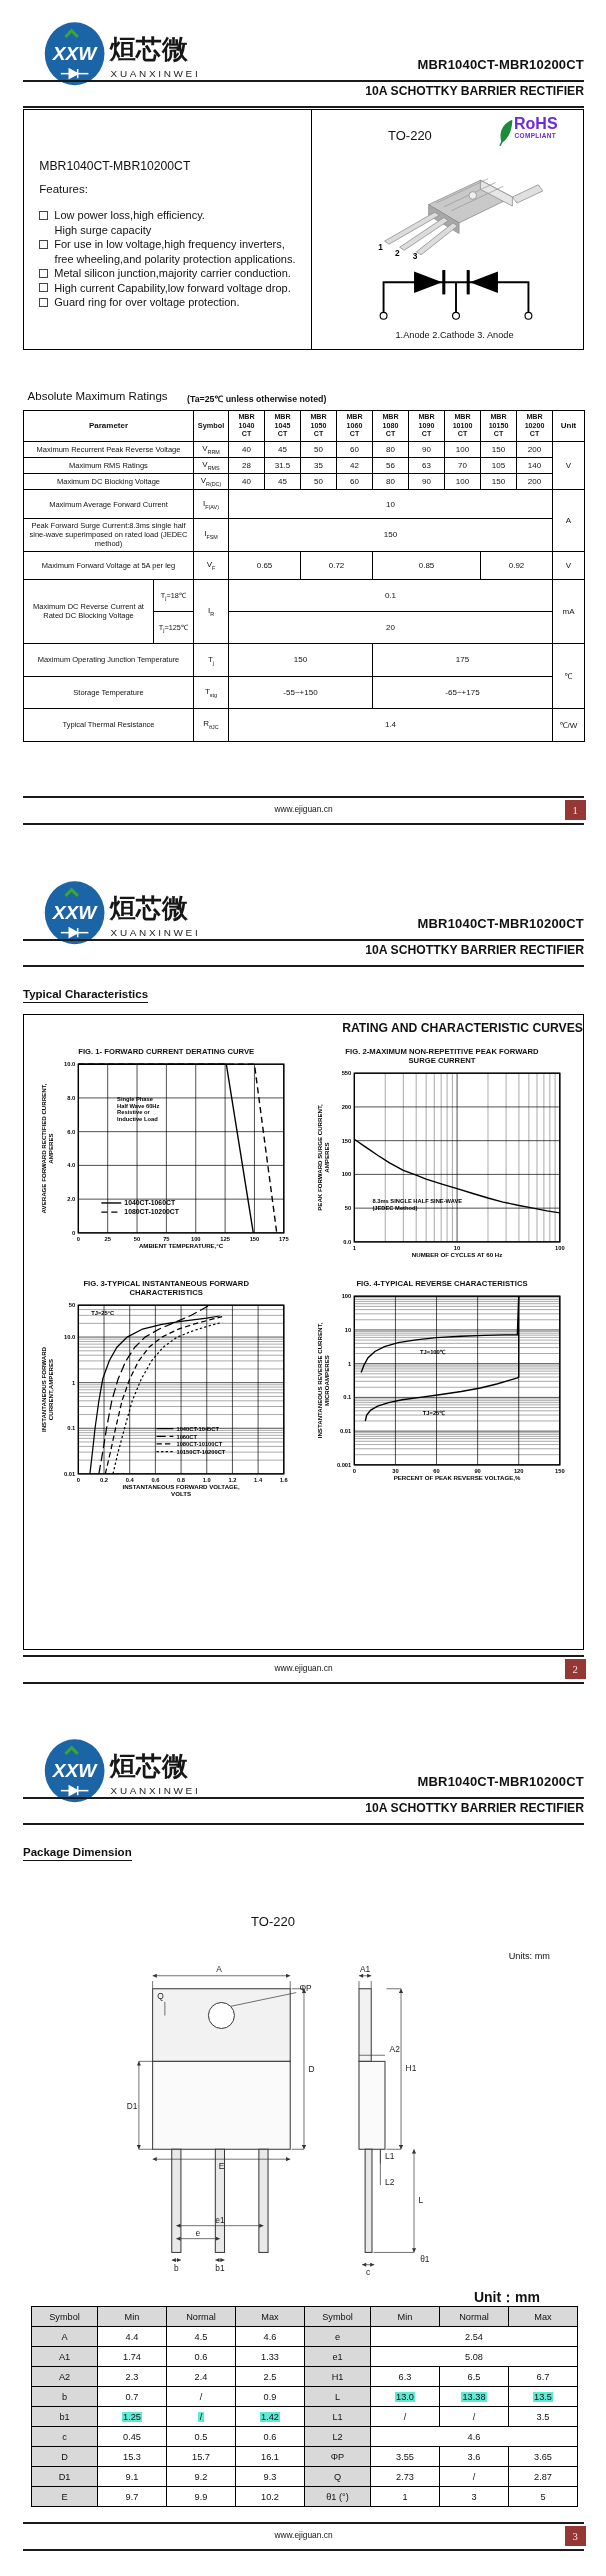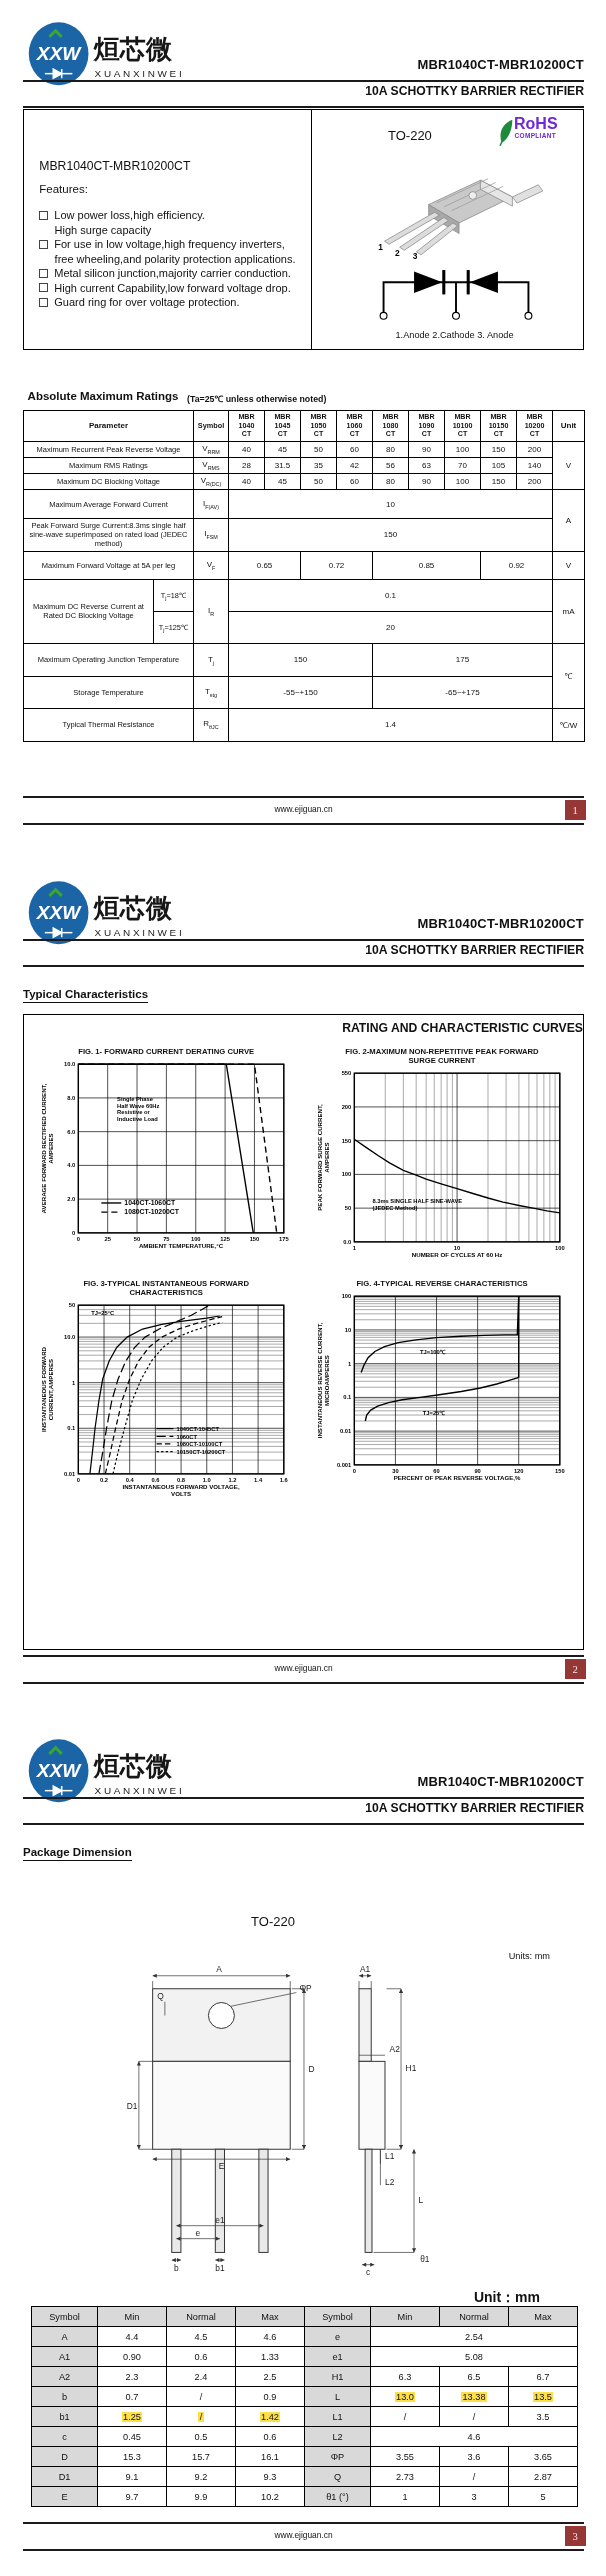--- a/index.html
+++ b/index.html
@@ -4,42 +4,42 @@
 <style>
   html,body{margin:0;padding:0;background:#fff;}
   body{font-family:"Liberation Sans",sans-serif;color:#111;}
   #doc{position:relative;width:607px;height:2576px;background:#fff;margin:0 auto;}
   .page{position:absolute;left:0;width:607px;height:859px;background:#fff;}
   .abs{position:absolute;}
   
   .hdr-title{position:absolute;right:23px;top:57px;font-weight:bold;font-size:13px;letter-spacing:0.2px;}
   .hdr-sub{position:absolute;right:23px;top:84px;font-weight:bold;font-size:12.2px;}
   .hline{position:absolute;left:23px;right:23px;height:1.5px;background:#1a1a1a;}
-  .logo-wrap{position:absolute;left:28px;top:20px;width:245px;height:69px;text-decoration:underline;}
+  .logo-wrap{position:absolute;left:44px;top:20px;width:245px;height:69px;text-decoration:underline;}
   
   .footer{position:absolute;left:23px;right:23px;height:29px;}
   .f-line{position:absolute;left:0;right:0;height:1.5px;background:#1a1a1a;}
   .f-url{position:absolute;left:0;right:0;top:8.4px;text-align:center;font-size:8.4px;}
   .f-page{position:absolute;right:-1.5px;top:3.8px;width:20.7px;height:20.7px;background:#953735;color:#f5eaea;
           font-family:"Liberation Serif",serif;font-size:10.7px;text-align:center;line-height:20.7px;}
   
   .featbox{position:absolute;left:23px;top:109px;width:559px;height:239px;border:1.1px solid #000;}
   .featbox .vsep{position:absolute;left:287px;top:0;bottom:0;width:1.1px;background:#000;}
   .p1-title{position:absolute;left:15.3px;top:49px;font-size:12.2px;}
   .p1-feat-h{position:absolute;left:15.3px;top:73px;font-size:11.5px;}
   .feat-list{position:absolute;left:15.3px;top:98px;font-size:11px;line-height:14.5px;}
   .cb{display:inline-block;width:6.9px;height:6.9px;border:0.9px solid #444;margin-right:6.1px;vertical-align:-0.8px;}
   .noB{margin-left:15.3px;}
   .to220{position:absolute;left:364px;top:18.4px;font-size:13px;}
   .rohs{position:absolute;left:473px;top:6.1px;width:80px;height:37px;color:#6d28d9;}
   .rohs .r1{font-size:16px;font-weight:bold;line-height:16px;margin-left:17px;}
   .rohs .r2{font-size:6.5px;font-weight:bold;letter-spacing:0.3px;margin-left:17.6px;}
   .pinleg{position:absolute;left:312px;top:220px;width:237px;text-align:center;font-size:9.2px;}
   
-  .amr-h{position:absolute;left:27.6px;top:390px;font-size:11.5px;font-weight:bold;}
+  .amr-h{position:absolute;left:27.6px;top:390px;font-size:11.5px;font-weight:normal;}
   .amr-note{position:absolute;left:187px;top:393px;font-size:8.8px;font-weight:bold;}
   table.amr{position:absolute;left:23px;top:410px;border-collapse:collapse;table-layout:fixed;font-size:8px;}
   table.amr td,table.amr th{border:0.8px solid #000;text-align:center;vertical-align:middle;padding:2.3px 1.5px;}
   table.amr{border:1.1px solid #000;}
   td.param{text-align:left;padding-left:3.8px;font-size:7.5px;}
   .pre{white-space:pre-line;}
   th.parthead{font-size:7.1px;line-height:8.4px;}
   sub{font-size:5.4px;}
   
   .sec-h{position:absolute;left:23px;top:129px;font-size:11.5px;font-weight:bold;border-bottom:1.5px solid #111;padding-bottom:1.5px;}
@@ -49,21 +49,21 @@
   .fig-title{font-weight:bold;font-size:7.7px;line-height:9.2px;white-space:pre-line;margin-bottom:1.5px;}
   
   .pkg-name{position:absolute;left:0;right:61px;top:197px;text-align:center;font-size:13px;}
   .units-lbl{position:absolute;right:57px;top:234px;font-size:9.2px;}
   .unit-lbl{position:absolute;right:67px;top:572px;font-size:14px;font-weight:bold;}
   table.dim{position:absolute;left:31px;top:589px;border-collapse:collapse;table-layout:fixed;font-size:9.2px;}
   table.dim{border:1.1px solid #000;}
   table.dim td,table.dim th{border:0.8px solid #000;text-align:center;height:19px;padding:0 1.5px;}
   table.dim .sym{background:#d9d9d9;}
   table.dim th{background:#d9d9d9;font-weight:normal;}
-  .hl{background:#fde047;padding:0 1.5px;}
+  .hl{background:#5eead4;padding:0 1.5px;}
   svg text{font-family:"Liberation Sans",sans-serif;}
 </style>
 </head>
 <body>
 
 <div id="doc">
 
   <div class="page" style="top:0">
     <div class="logo-wrap">
       <svg width="245" height="69" viewBox="0 0 320 90">
@@ -704,21 +704,21 @@
       <tr>
         <td class="sym">A</td>
             <td>4.4</td>
             <td>4.5</td>
             <td>4.6</td>
         <td class="sym">e</td>
             <td colspan="3">2.54</td>
       </tr>
       <tr>
         <td class="sym">A1</td>
-            <td>0.90</td>
+            <td>1.74</td>
             <td>0.6</td>
             <td>1.33</td>
         <td class="sym">e1</td>
             <td colspan="3">5.08</td>
       </tr>
       <tr>
         <td class="sym">A2</td>
             <td>2.3</td>
             <td>2.4</td>
             <td>2.5</td>

